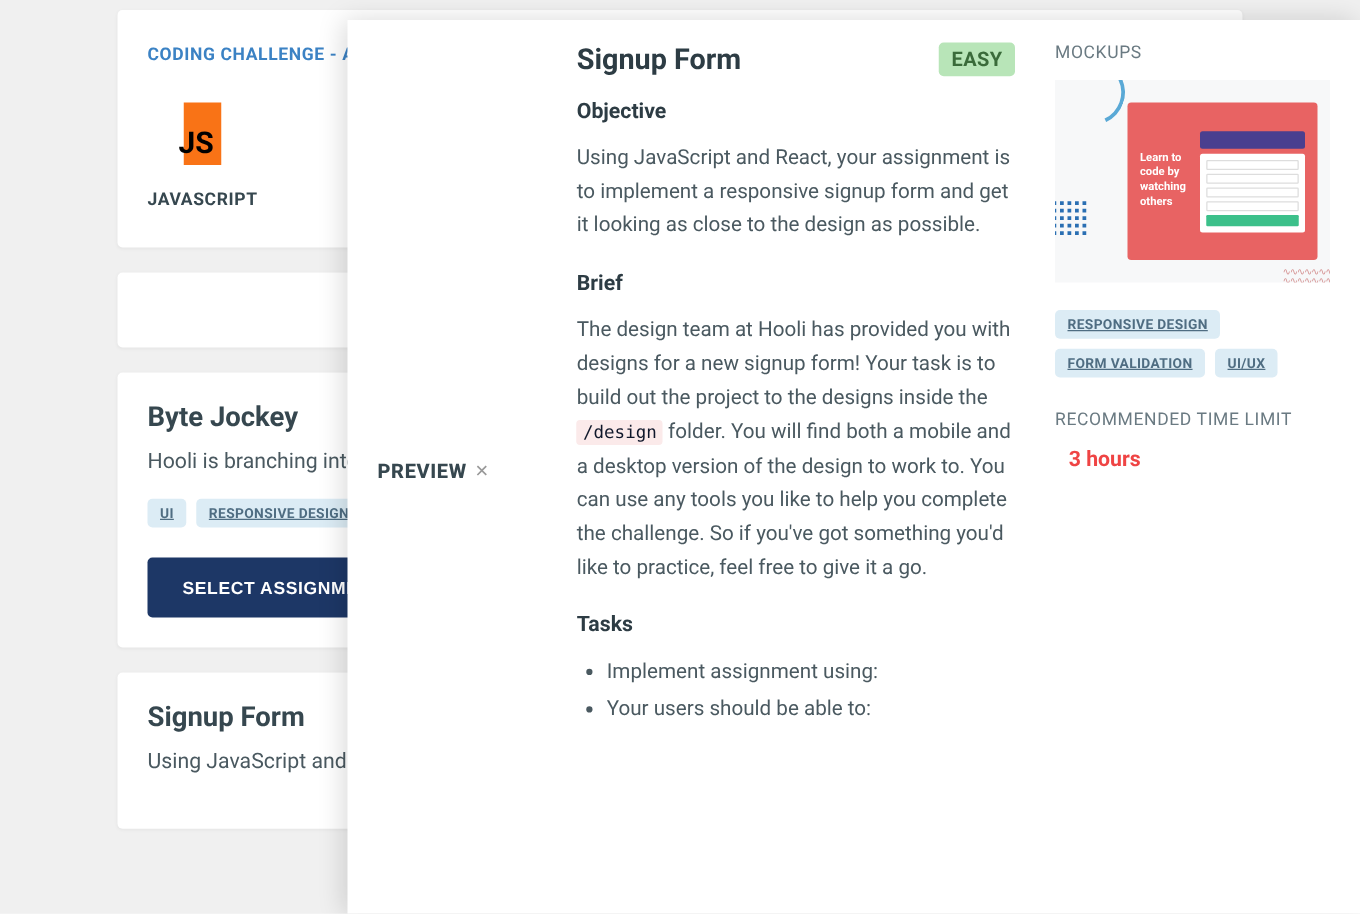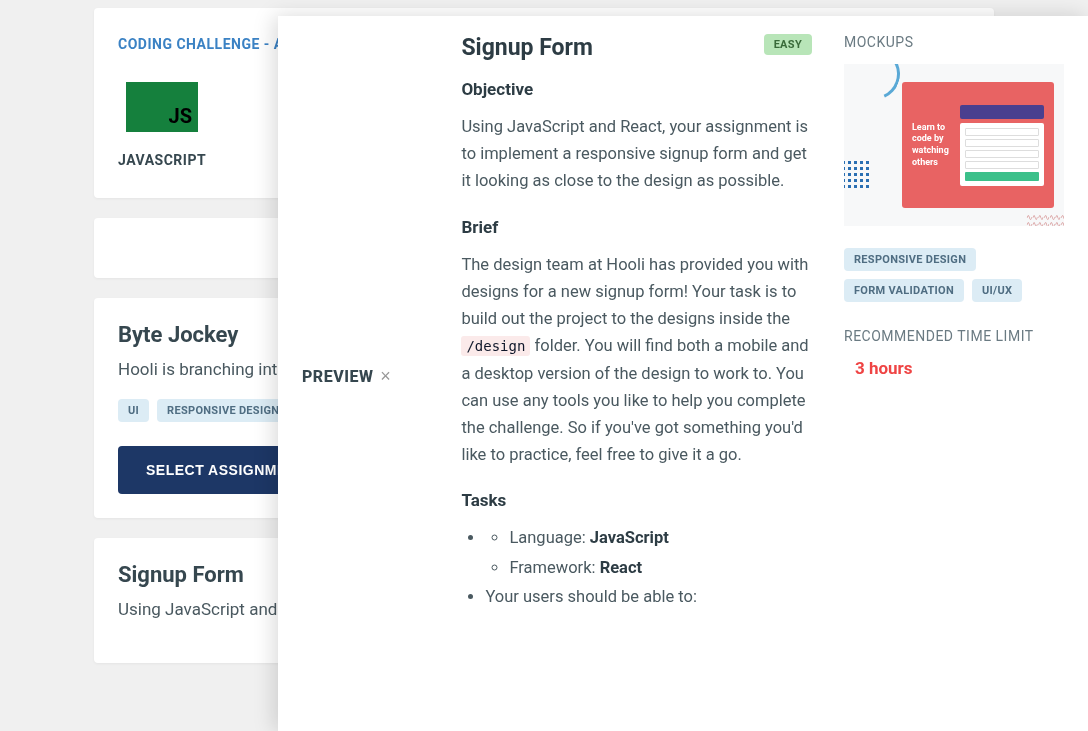--- a/index.html
+++ b/index.html
@@ -30,46 +30,47 @@
   font-size: 14px;
   letter-spacing: 0.5px;
 }
 .lang-row {
   display: flex;
   padding: 20px 24px 30px;
   gap: 40px;
 }
 .lang-item { text-align: center; }
 .lang-icon {
-  width: 72px; height: 50px;
-  background: #15803d;
+  width: 30px; height: 50px;
+  background: #f97316;
   display: flex; align-items: flex-end; justify-content: flex-end;
   padding: 4px 6px;
   margin: 0 auto 20px;
-  font-weight: 700; font-size: 20px; color: #000;
+  font-weight: 700; font-size: 24px; color: #000;
 }
 .lang-label {
   font-weight: 700; font-size: 14px; letter-spacing: 0.5px; color: #36474f;
 }
 .bg-card-body { padding: 24px; }
 .bg-card-title {
   font-size: 22px; font-weight: 700; color: #36474f; margin-bottom: 12px;
 }
 .bg-card-text {
   font-size: 17px; color: #4a5960; margin-bottom: 20px;
 }
 .tag-row { display: flex; gap: 8px; flex-wrap: wrap; }
 .tag {
   background: #dcecf5;
   color: #4f6d82;
   font-size: 11px;
   font-weight: 700;
   letter-spacing: 0.3px;
   padding: 5px 10px;
   border-radius: 4px;
+  text-decoration: underline;
 }
 .select-btn {
   background: #1d3766;
   color: #fff;
   border: none;
   font-weight: 700;
   font-size: 14px;
   letter-spacing: 0.5px;
   padding: 16px 28px;
   border-radius: 4px;
@@ -111,21 +112,21 @@
 .title-row {
   display: flex; justify-content: space-between; align-items: flex-start;
   margin-bottom: 18px;
 }
 .assignment-title {
   font-size: 23px; font-weight: 700; color: #2d3c44;
 }
 .difficulty-badge {
   background: #b8e5b8;
   color: #3a6b3a;
-  font-size: 11px; font-weight: 700;
+  font-size: 16px; font-weight: 700;
   padding: 4px 10px;
   border-radius: 4px;
   letter-spacing: 0.3px;
 }
 .section-heading {
   font-size: 17px; font-weight: 700; color: #2d3c44; margin-bottom: 14px;
 }
 .body-text {
   font-size: 16.5px; color: #4a5960; line-height: 1.65; margin-bottom: 22px;
 }
@@ -278,24 +279,21 @@
       <p class="body-text">Using JavaScript and React, your assignment is to implement a responsive signup form and get it looking as close to the design as possible.</p>
 
       <div class="section-heading">Brief</div>
       <p class="body-text">
         <span>The design team at Hooli has provided you with designs for a new signup form! Your task is to build out the project to the designs inside the </span><code class="inline">/design</code><span> folder. You will find both a mobile and a desktop version of the design to work to. You can use any tools you like to help you complete the challenge. So if you've got something you'd like to practice, feel free to give it a go.</span>
       </p>
 
       <div class="section-heading">Tasks</div>
       <ul class="tasks">
         <li>
-          <ul>
-            <li><span>Language: </span><strong>JavaScript</strong></li>
-            <li><span>Framework: </span><strong>React</strong></li>
-          </ul>
+          <span>Implement assignment using:</span>
         </li>
         <li>
           <span>Your users should be able to:</span>
         </li>
       </ul>
     </div>
 
     <div class="right-col">
       <div class="side-heading">MOCKUPS</div>
       <div class="mockup-box">

